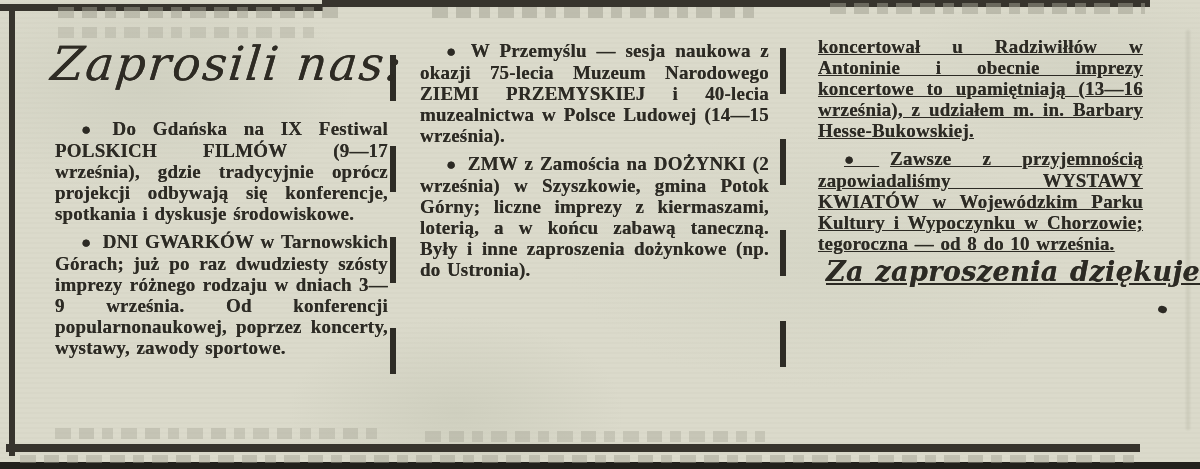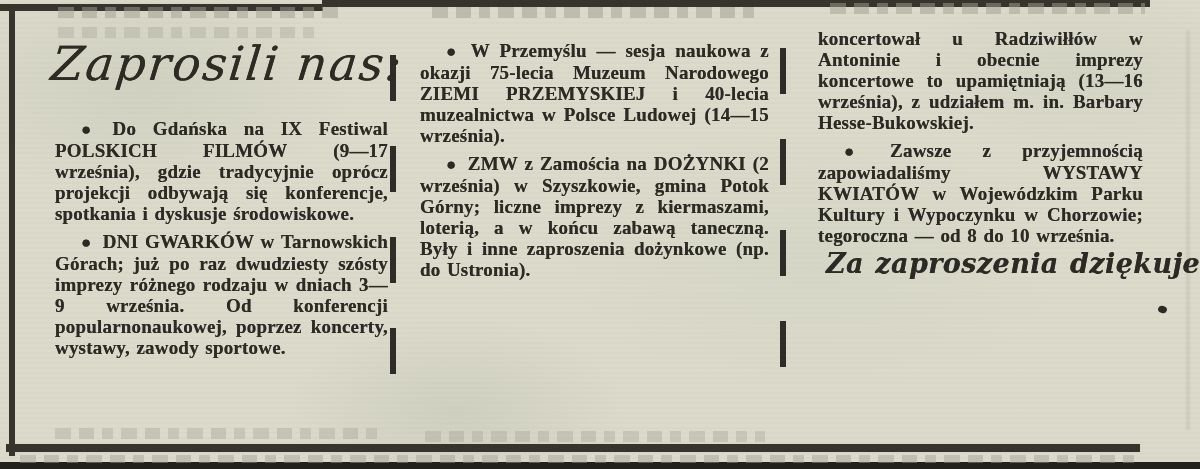--- a/index.html
+++ b/index.html
@@ -29,21 +29,21 @@
     font-size:47px;letter-spacing:2px;transform:skewX(-6deg);
     color:#2e2b24;text-shadow:0 0 .6px rgba(44,41,34,.9);
     white-space:nowrap;
   }
   
   .col{position:absolute;font-weight:bold;font-size:19px;line-height:21px;
        text-align:justify;letter-spacing:.2px;word-spacing:1.5px;
        text-shadow:0 0 .4px rgba(44,41,34,.75);}
   .col1{left:55px;top:118px;width:333px;}
   .col2{left:420px;top:40px;width:349px;}
-  .col3{left:818px;top:28px;width:325px;}
+  .col3{left:818px;top:36px;width:325px;text-decoration:underline;}
   .col p{margin:0 0 7px 0;}
   .col p.bulleted{text-indent:26px;}
   .bullet{margin-right:11px;font-size:17px;}
   .closing{
     margin-top:13px;font-family:"DejaVu Serif", serif;font-style:italic;font-weight:bold;
     font-size:27px;letter-spacing:.4px;text-align:left;text-indent:8px;white-space:nowrap;
   }
   
   .ghost{
     position:absolute;height:11px;opacity:.5;filter:blur(.7px);

